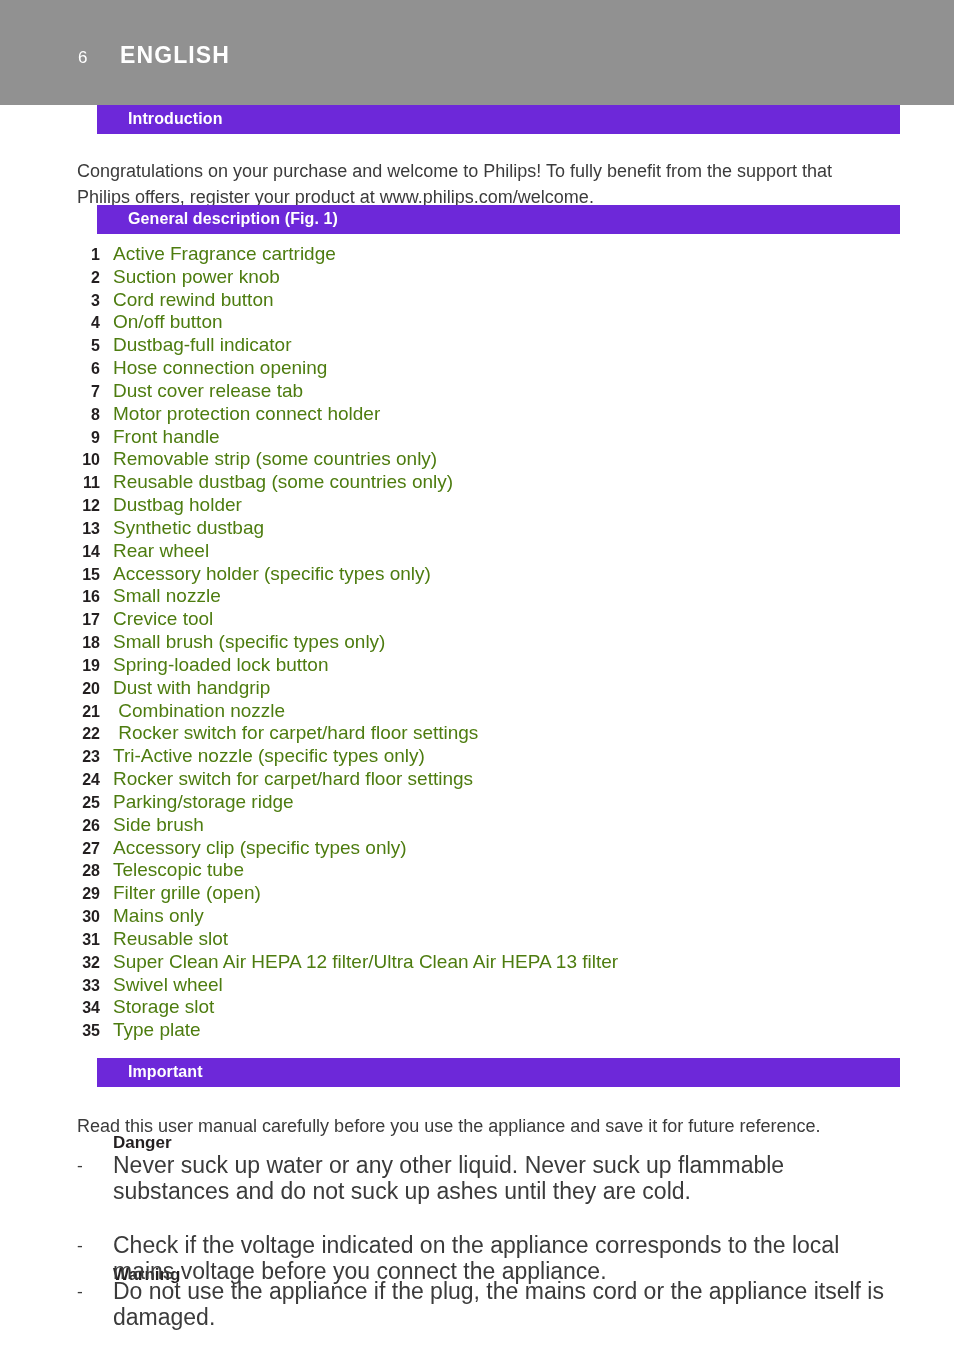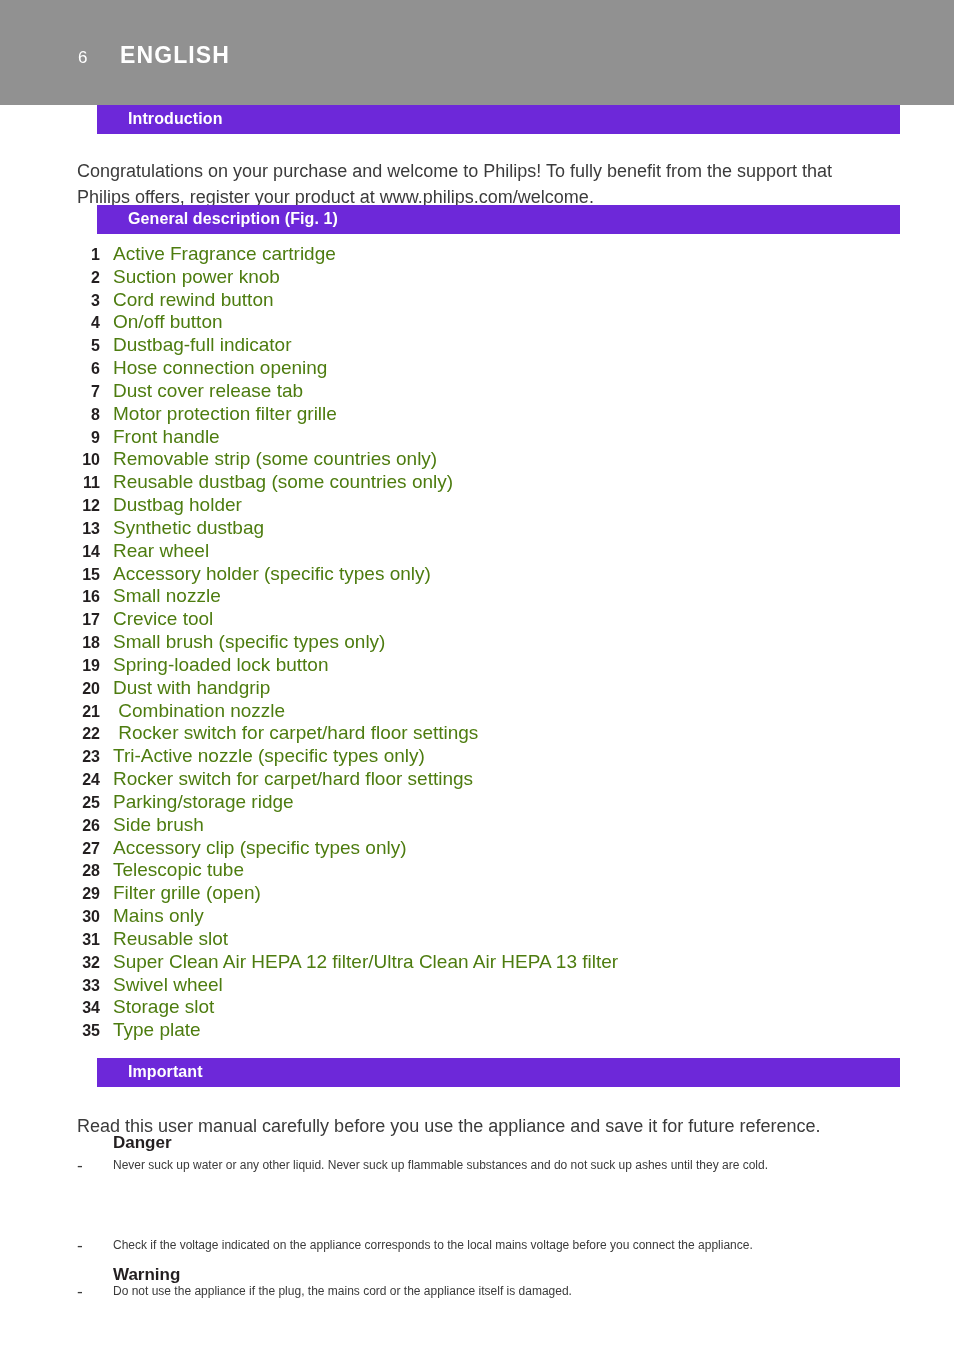--- a/index.html
+++ b/index.html
@@ -142,21 +142,21 @@
   }
   .bullet-dash {
     flex: 0 0 36px;
     color: #3b3b3b;
     font-size: 17.4px;
     line-height: 25.5px;
   }
   .bullet-text {
     flex: 1 1 auto;
     color: #3b3b3b;
-    font-size: 12px;
+    font-size: 23px;
     line-height: 25.5px;
   }
   #danger-b1  { top: 1153px; }
   #warning-b1 { top: 1233px; }
   #warning-b2 { top: 1279px; }
 </style>
 </head>
 <body>
 
 <div class="page-header">
@@ -199,21 +199,21 @@
     <li class="part-item">
       <span class="part-num">6</span>
       <span class="part-label">Hose connection opening</span>
     </li>
     <li class="part-item">
       <span class="part-num">7</span>
       <span class="part-label">Dust cover release tab</span>
     </li>
     <li class="part-item">
       <span class="part-num">8</span>
-      <span class="part-label">Motor protection filter grille</span>
+      <span class="part-label">Motor protection connect holder</span>
     </li>
     <li class="part-item">
       <span class="part-num">9</span>
       <span class="part-label">Front handle</span>
     </li>
     <li class="part-item">
       <span class="part-num">10</span>
       <span class="part-label">Removable strip (some countries only)</span>
     </li>
     <li class="part-item">

